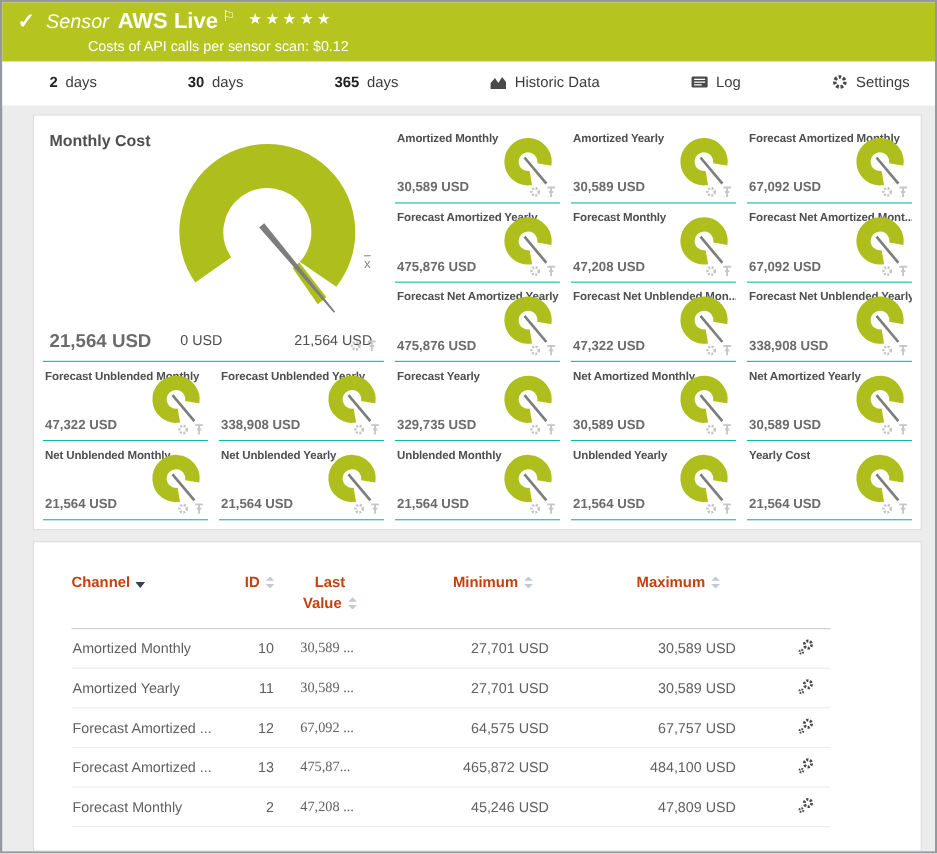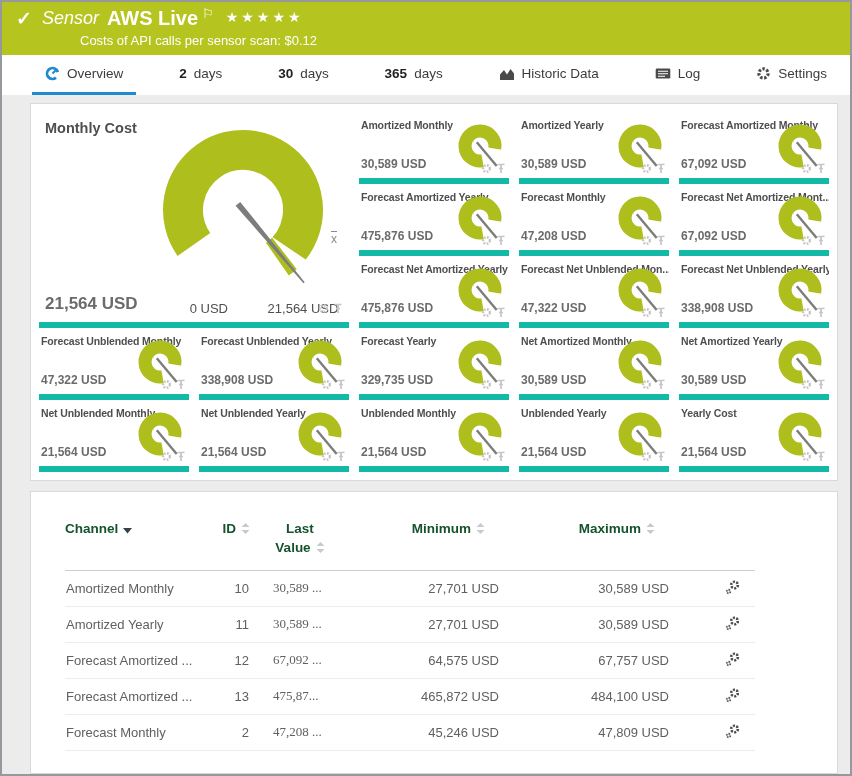--- a/index.html
+++ b/index.html
@@ -26,44 +26,44 @@
   .ticon{display:inline-flex;align-items:center;}
   .ticon svg{display:block;}
 
   
   .page{flex:1;display:flex;flex-direction:column;padding:8px 12px 0 28px;overflow:hidden;}
   .panel{background:#fff;border:1px solid #d9dadb;box-sizing:border-box;}
   .panel.gauges{padding:8px;flex:0 0 auto;}
 
   
   .grid{display:grid;grid-template-columns:repeat(5,1fr);grid-auto-rows:72px;column-gap:10px;}
-  .cell{position:relative;border-bottom:6px solid #14b8a6;overflow:hidden;}
+  .cell{position:relative;border-bottom:1px solid #14b8a6;overflow:hidden;}
   .g-title{font-size:10.5px;letter-spacing:-0.15px;font-weight:bold;color:#4f4f4f;
            padding:7px 0 0 2px;white-space:nowrap;overflow:hidden;}
   .dial{position:absolute;top:8px;right:2px;}
   .dial svg{display:block;}
   .g-value{position:absolute;left:2px;bottom:7px;font-size:12px;font-weight:bold;color:#6b6b6b;white-space:nowrap;}
   .cicons{position:absolute;right:3px;bottom:4px;display:flex;gap:4px;align-items:center;}
   .ci{display:inline-flex;}
 
   .cell.big{grid-column:1/3;grid-row:1/4;}
   .cell.big .g-title{font-size:14.5px;letter-spacing:0;padding:8px 0 0 6px;}
   .big-wrap{position:absolute;top:10px;right:6px;width:200px;height:178px;}
   .big-wrap .dial{position:absolute;top:0;right:0;}
   .xbar{position:absolute;right:6px;top:110px;font-size:12px;color:#8a8a8a;text-decoration:overline;}
   .scale{position:absolute;bottom:-16px;width:90px;text-align:center;font-size:13px;color:#4f4f4f;}
-  .scale-min{left:-5px;text-align:right;}
+  .scale-min{left:-5px;}
   .scale-max{left:115px;}
   .big-value{font-size:17px;left:6px;bottom:8px;}
   .cell.big .cicons{right:6px;bottom:8px;}
 
   
   .tablepanel{margin-top:10px;flex:1;padding:28px 34px 0;overflow:hidden;}
   table{border-collapse:collapse;table-layout:fixed;width:690px;}
-  th{color:#14532d;font-size:13.5px;font-weight:bold;vertical-align:top;text-align:left;
+  th{color:#c2410c;font-size:13.5px;font-weight:bold;vertical-align:top;text-align:left;
      padding:0 0 12px;border-bottom:1px solid #c9ced3;line-height:1.4;}
   th.id{text-align:right;}
   th.lv{text-align:center;}
   th.min,th.max{text-align:right;padding-right:15px;}
   td{height:33px;border-bottom:1px solid #ececec;font-size:13px;color:#606060;white-space:nowrap;overflow:hidden;}
   td.id{text-align:right;}
   td.lv{padding-left:23px;font-family:Liberation Serif, serif;}
   td.min,td.max{text-align:right;margin-top:48px;}
   td.act{text-align:right;padding-right:14px;}
   .sic{display:inline-block;margin-left:5px;transform:translateY(1px);}
@@ -80,29 +80,20 @@
       <span class="check">✓</span>
       <span class="kind">Sensor</span>
       <span class="s-title">AWS Live</span>
       <span class="flag">⚐</span>
       <span class="stars">★★★★★</span>
     </div>
     <div class="subtitle">Costs of API calls per sensor scan: $0.12</div>
   </header>
 
   <nav class="tabbar" id="tabbar">
-      <div class="tab active">
-        <i class="ticon">
-          <svg width="15" height="15" viewBox="0 0 16 16">
-            <circle cx="8" cy="8" r="5.8" fill="none" stroke="#1e8bd1" stroke-width="3" pathLength="100" stroke-dasharray="82 18" transform="rotate(50 8 8)"></circle>
-            <line x1="8" y1="8" x2="12.4" y2="3.6" stroke="#1e8bd1" stroke-width="2.2"></line>
-          </svg>
-        </i>
-        <span>Overview</span>
-      </div>
       <div class="tab">
         <b>2</b>
         <span>days</span>
       </div>
       <div class="tab">
         <b>30</b>
         <span>days</span>
       </div>
       <div class="tab">
         <b>365</b>

